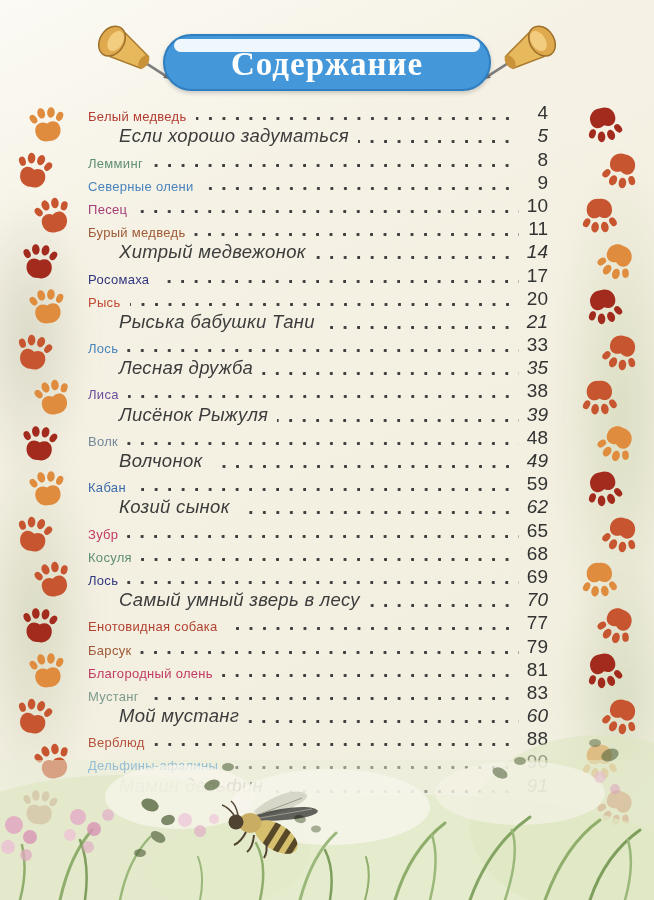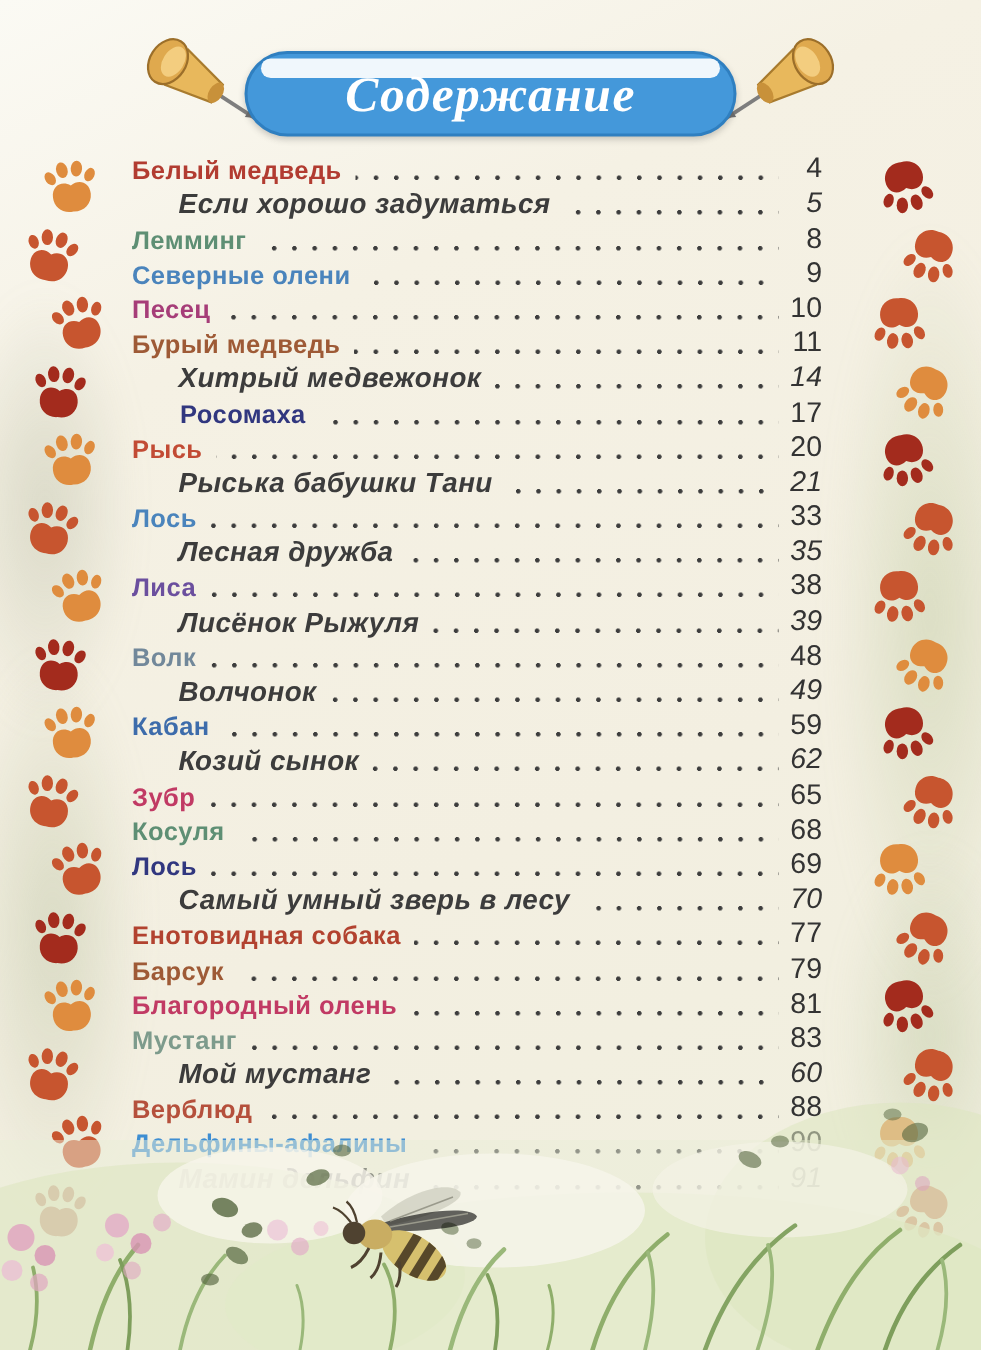--- a/index.html
+++ b/index.html
@@ -25,33 +25,33 @@
     border:2px solid var(--banner-border,#2f7fc0);
     border-radius:29px;
     box-shadow:0 2px 4px rgba(60,60,60,.25);
   }
   .banner-highlight {
     position:absolute; left:9px; right:9px; top:3px; height:13px;
     border-radius:9px; background:rgba(255,255,255,.92);
   }
   .banner h1 {
     position:relative; text-align:center; line-height:56px;
-    font-family:"Liberation Serif", serif; font-style:italic; font-weight:bold;
+    font-family:"Liberation Serif", serif; font-weight:bold;
     font-size:33px; color:#ffffff; letter-spacing:1px;
   }
   .pin { position:absolute; width:92px; height:52px; }
   .pin-left  { left:92px;  top:32px; transform:rotate(33deg); }
   .pin-right { left:470px; top:32px; transform:scaleX(-1) rotate(33deg); }
 
   
   .toc { position:absolute; left:88px; top:101px; width:460px; }
   .toc-row { display:flex; align-items:flex-end; height:23.2px; }
-  .toc-row .label { font-size:17px; font-weight:bold; letter-spacing:.3px; white-space:nowrap; }
+  .toc-row .label { font-size:13px; font-weight:normal; letter-spacing:.3px; white-space:nowrap; }
   .toc-row.sub .label {
-    font-weight:bold; font-style:italic; color:var(--sub-color,#3c3c3c);
+    font-weight:normal; font-style:italic; color:var(--sub-color,#3c3c3c);
     padding-left:31px; font-size:18.5px;
   }
   .leader {
     flex:1 1 auto; height:3px; margin:0 3px 4px 9px;
     background-image:radial-gradient(circle at 1.5px 1.5px, var(--dot-color,#3d3d3d) 1.35px, transparent 1.7px);
     background-size:13.5px 3px; background-repeat:repeat-x; background-position:right bottom;
   }
   .pagenum { font-size:19px; color:#333333; min-width:26px; text-align:right; white-space:nowrap; }
   .toc-row.sub .pagenum { font-style:italic; }
 
@@ -236,21 +236,21 @@
       <span class="label" style="color: rgb(158, 90, 54);">Бурый медведь</span>
       <span class="leader"></span>
       <span class="pagenum">11</span>
     </div>
       <div class="toc-row sub">
       <span class="label">Хитрый медвежонок</span>
       <span class="leader"></span>
       <span class="pagenum">14</span>
     </div>
       <div class="toc-row">
-      <span class="label" style="color: rgb(49, 55, 127); margin-left: 32px;">Росомаха</span>
+      <span class="label" style="color: rgb(49, 55, 127);">Росомаха</span>
       <span class="leader"></span>
       <span class="pagenum">17</span>
     </div>
       <div class="toc-row">
       <span class="label" style="color: rgb(194, 75, 52);">Рысь</span>
       <span class="leader"></span>
       <span class="pagenum">20</span>
     </div>
       <div class="toc-row sub">
       <span class="label">Рыська бабушки Тани</span>

